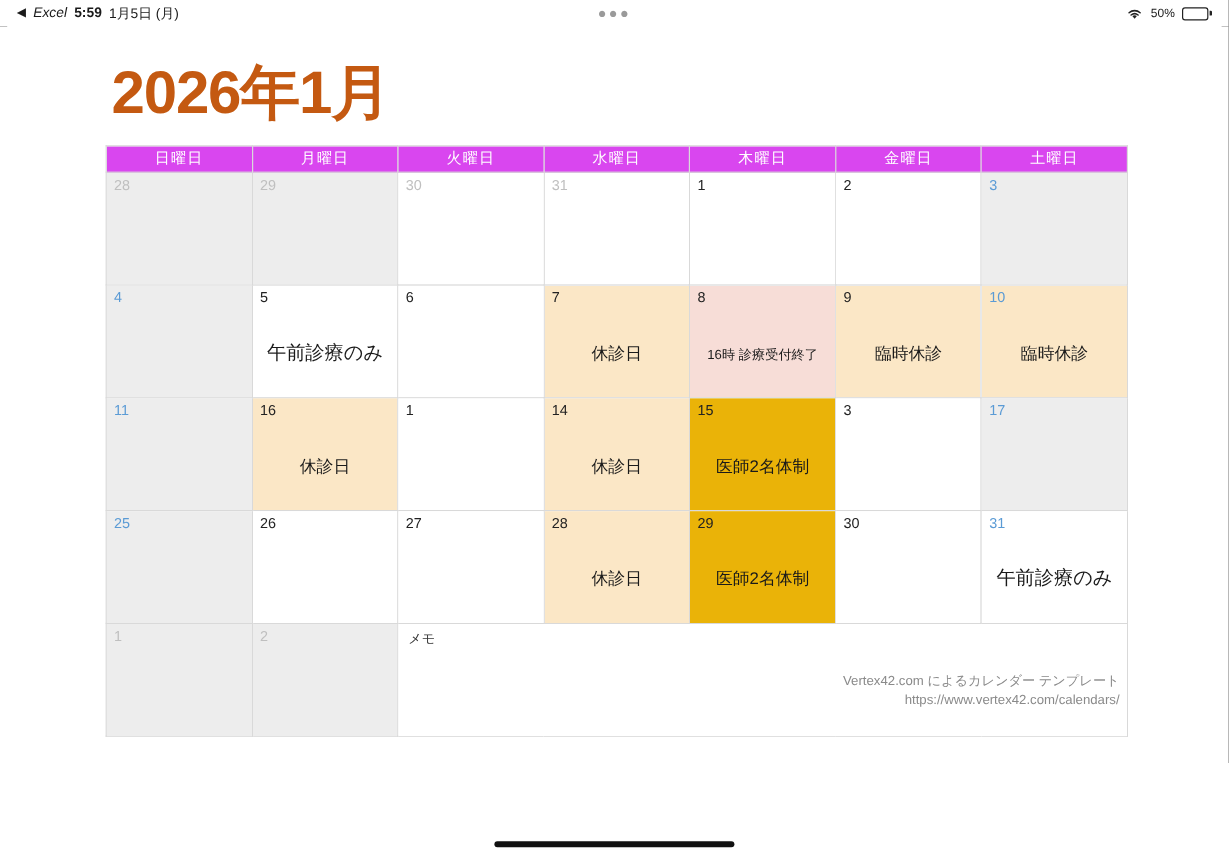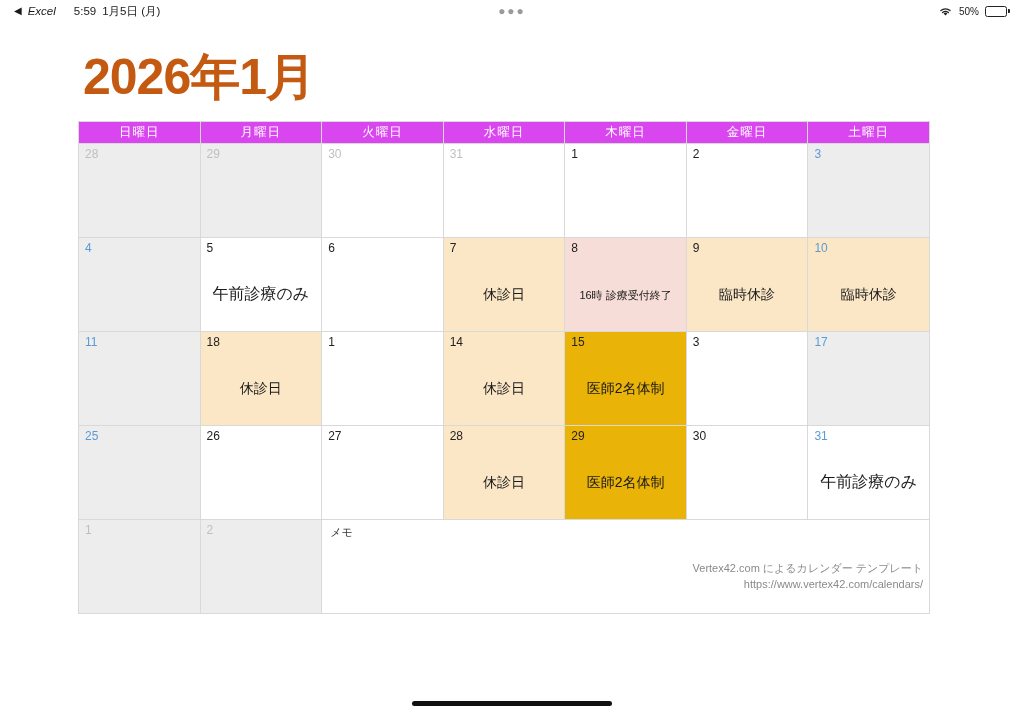--- a/index.html
+++ b/index.html
@@ -20,21 +20,21 @@
     height: 22px;
     display: flex; align-items: center;
     padding: 0 14px;
     font-size: 11.5px;
     color: #1a1a1a;
     background: #ffffff;
   }
   .status-left { display: flex; align-items: center; gap: 6px; white-space: nowrap; }
   .back-arrow { font-size: 10px; line-height: 1; color: #1a1a1a; }
   .status-app { font-weight: 500; font-style: italic; }
-  .status-time { font-weight: 400; margin-left: 12px; }
+  .status-time { font-weight: 700; }
   .status-date { }
   .status-center {
     position: absolute; left: 0; right: 0; top: 0; height: 22px;
     display: flex; align-items: center; justify-content: center;
     pointer-events: none;
   }
   .dots { letter-spacing: 2px; color: #9a9a9a; font-size: 12px; line-height: 1; }
   .status-right {
     margin-left: auto;
     display: flex; align-items: center; gap: 6px;
@@ -59,21 +59,21 @@
     border-radius: 0 1px 1px 0; margin-left: 1px;
   }
 
   
   .page {
     position: absolute; top: 22px; left: 0; right: 0; bottom: 0;
     background: #fff;
   }
   .sheet {
     position: absolute;
-    left: 78px; top: 10px;
+    left: 88px; top: 10px;
     width: 852px;
   }
   .title {
     font-family: "Liberation Sans", sans-serif;
     font-size: 50px;
     font-weight: bold;
     color: #C45911;
     letter-spacing: -1px;
     margin: 18px 0 16px 5px;
     line-height: 1.1;
@@ -256,21 +256,21 @@
               <td class="bg-cream">
                 <div class="daynum sat">10</div>
                 <div class="note mid">臨時休診</div>
               </td>
             </tr>
             <tr>
               <td class="bg-grey">
                 <div class="daynum sun">11</div>
               </td>
               <td class="bg-cream">
-                <div class="daynum ">18</div>
+                <div class="daynum ">16</div>
                 <div class="note mid">休診日</div>
               </td>
               <td class="bg-white">
                 <div class="daynum ">1</div>
               </td>
               <td class="bg-cream">
                 <div class="daynum ">14</div>
                 <div class="note mid">休診日</div>
               </td>
               <td class="bg-green">

